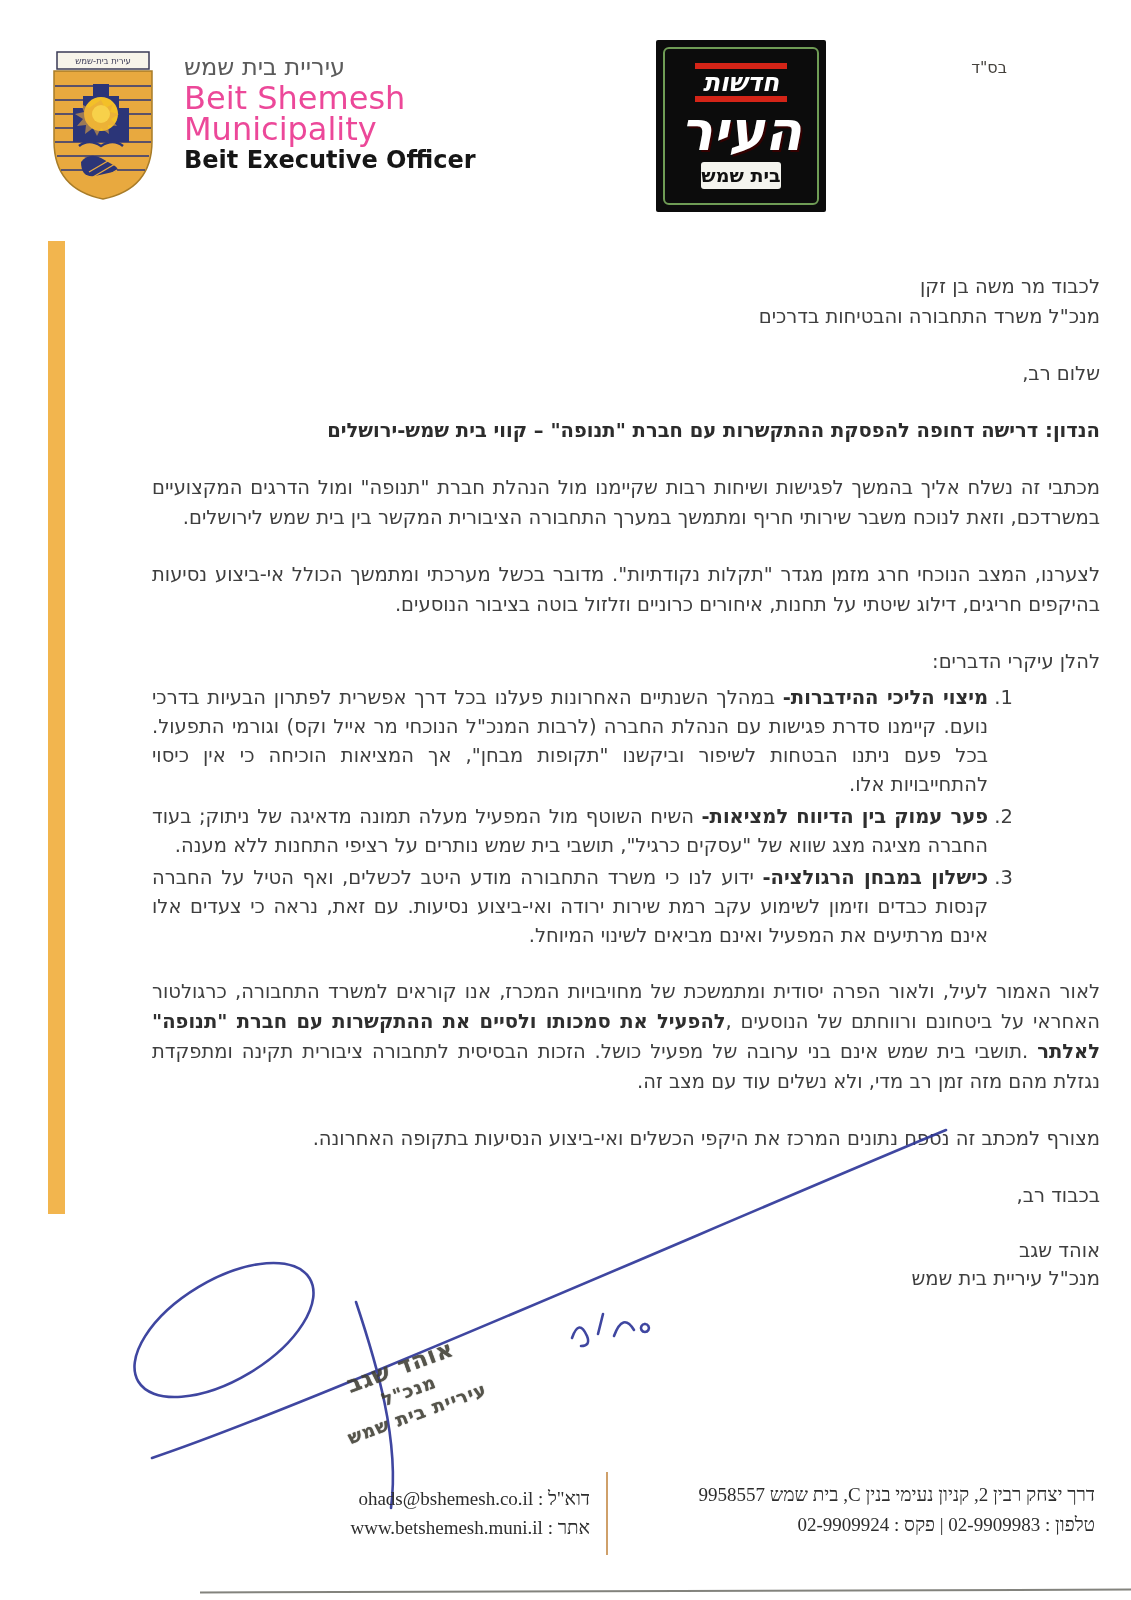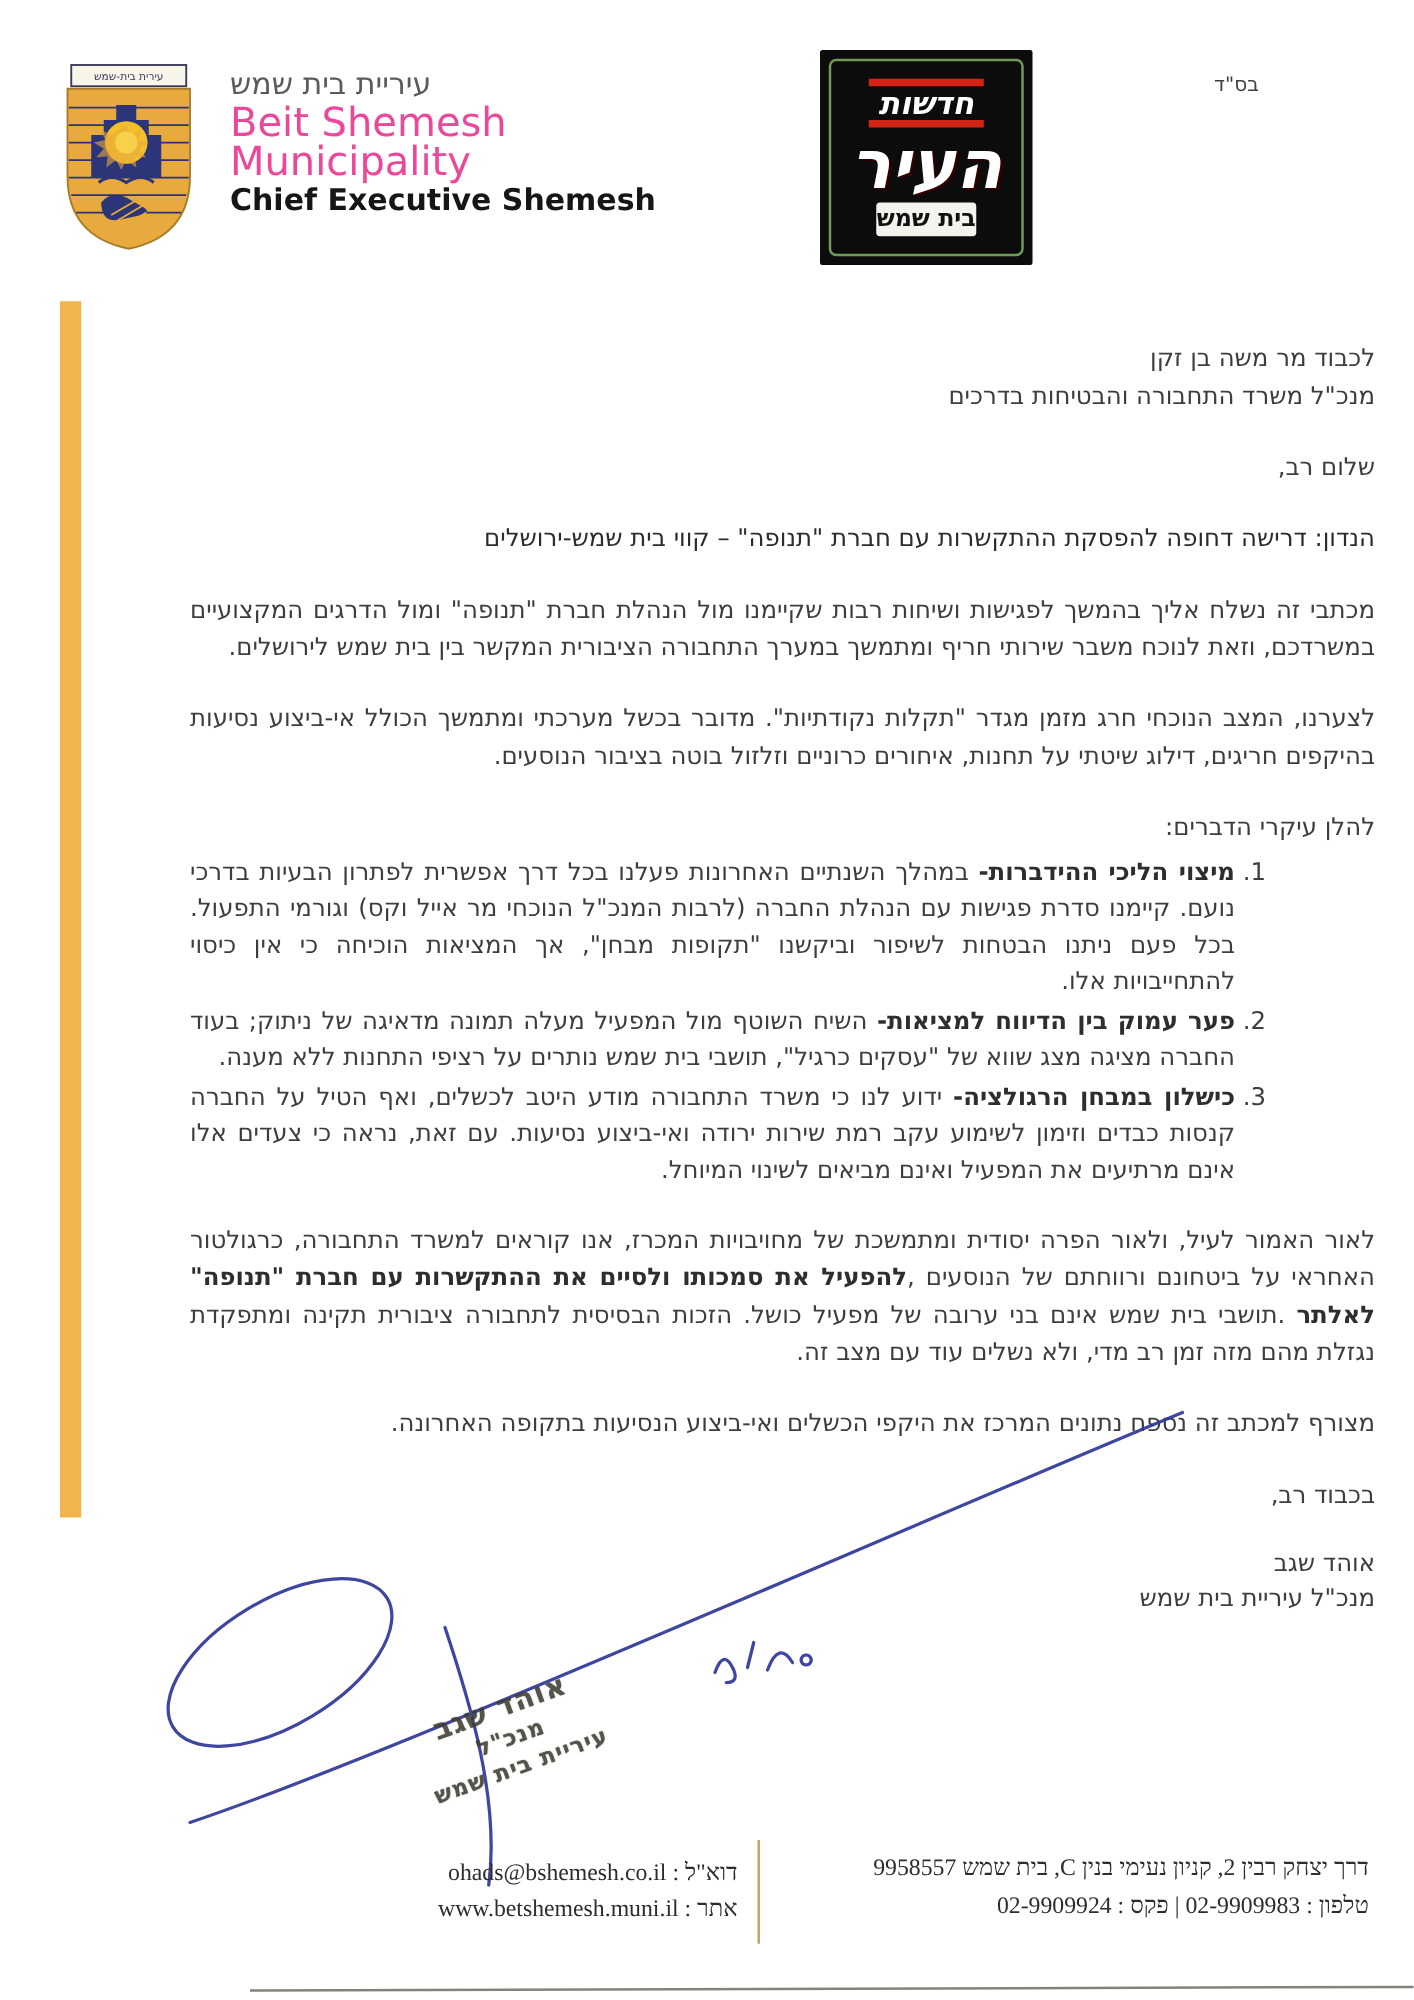--- a/index.html
+++ b/index.html
@@ -32,21 +32,21 @@
     padding:2px 0; border-radius:3px; line-height:1.2; }
 
   
   .accent-bar { position:absolute; left:48px; top:241px; width:17px; height:973px; }
 
   
   .letter { position:absolute; left:152px; top:272px; width:948px; direction:rtl;
     text-align:right; font-size:19.5px; line-height:30px; color:#3e3e3e; }
   .letter p.justify { text-align:justify; text-align-last:right; }
   .block-gap { margin-top:27px; }
-  .subject { font-weight:normal; color:#2c2c2c; }
+  .subject { font-weight:bold; color:#2c2c2c; }
   .letter ol { margin:6px 112px 0 0; padding:0; }
   .letter ol li { margin-bottom:3px; line-height:29px; text-align:justify; text-align-last:right; }
   .lead { font-weight:bold; color:#2e2e2e;margin-top:36px; }
   .signoff { margin-top:27px; }
   .signer { margin-top:26px; line-height:28px; }
 
   
   .signature-svg { position:absolute; left:100px; top:1110px; width:880px; height:430px; }
   .stamp { position:absolute; left:296px; top:1352px; width:225px; text-align:center;
     transform:rotate(-20deg); direction:rtl; color:#3e3d33; font-weight:bold;
@@ -90,21 +90,21 @@
   <circle cx="56" cy="64" r="9" fill="#F7D14A"></circle>
   <path d="M34 96 q10 -8 22 0 q12 -8 22 0" stroke="#2b3578" stroke-width="2.5" fill="none"></path>
   <path d="M36 112 q8 -10 20 -4 l14 8 q6 4 -2 6 l-18 4 q-14 2 -14 -14" fill="#2b3578"></path>
   <path d="M44 122 l24 -14 M48 127 l22 -13 M54 131 l18 -11" stroke="#E8A93F" stroke-width="1.4"></path>
 </svg>
 
 <div class="header-text">
   <div class="he-org">עיריית בית שמש</div>
   <div class="en-line">Beit Shemesh</div>
   <div class="en-line">Municipality</div>
-  <div class="en-title">Chief Executive Shemesh</div>
+  <div class="en-title">Beit Executive Officer</div>
 </div>
 
 <div class="news-logo">
   <div class="news-inner">
     <div class="news-top">חדשות</div>
     <div class="news-mid">העיר</div>
     <div class="news-box">בית שמש</div>
   </div>
 </div>
 

